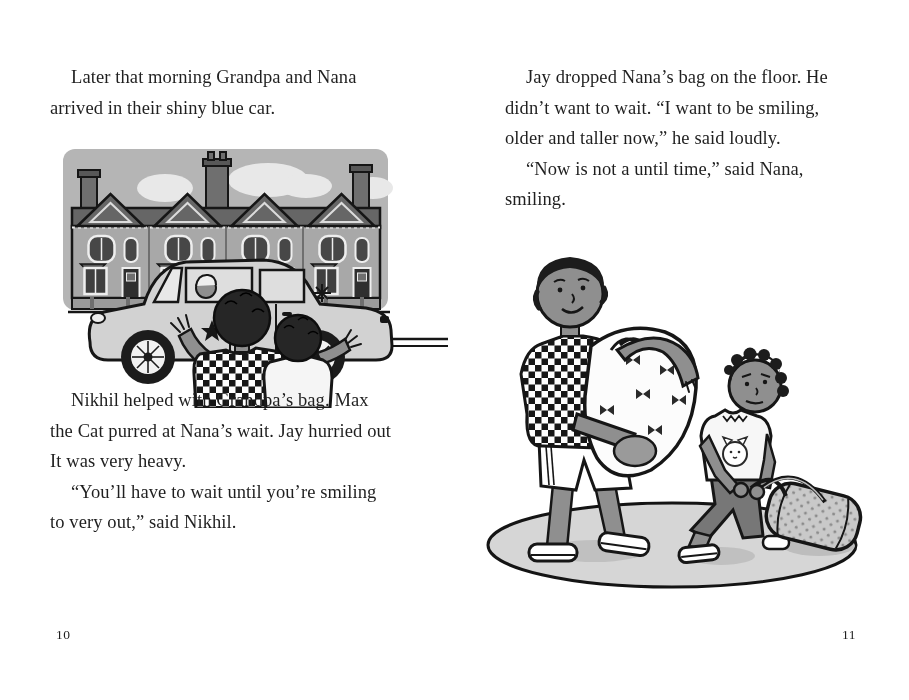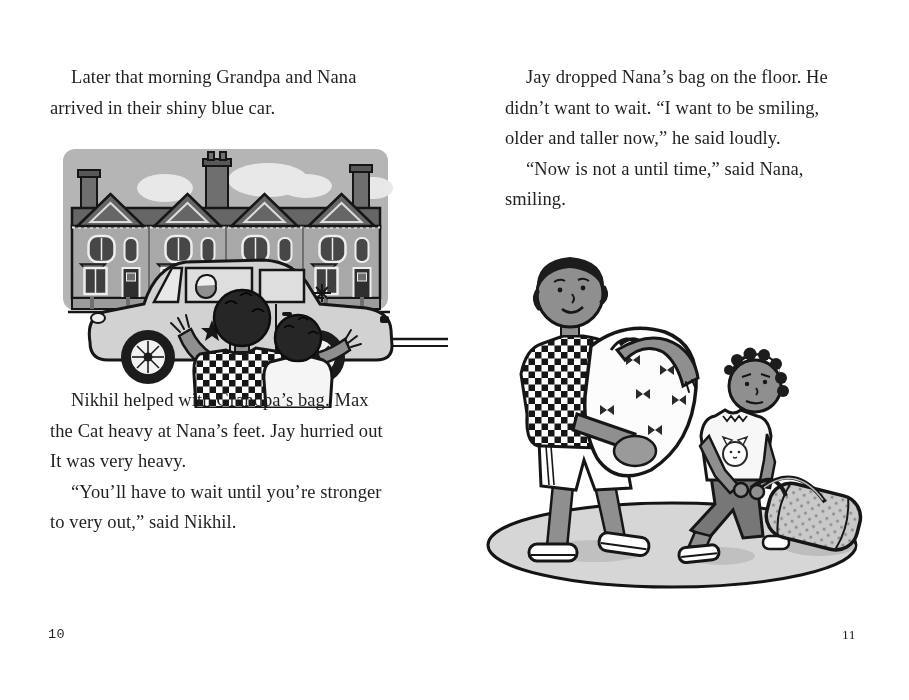--- a/index.html
+++ b/index.html
@@ -238,27 +238,27 @@
               <path d="M238,174 q5,-5 10,0"></path>
               <path d="M248,188 q5,-5 10,0"></path>
           </g>
         </g>
       </g>
     </svg>
   </div>
 
   <div class="textblock" style="left:50px;top:385px;width:420px;">
     <div class="line indent">Nikhil helped with Grandpa’s bag. Max</div>
-    <div class="line">the Cat heavy at Nana’s feet. Jay hurried out</div>
+    <div class="line">the Cat purred at Nana’s wait. Jay hurried out</div>
     <div class="line">It was very heavy.</div>
-    <div class="line indent">“You’ll have to wait until you’re stronger</div>
+    <div class="line indent">“You’ll have to wait until you’re smiling</div>
     <div class="line">to very out,” said Nikhil.</div>
   </div>
 
-  <div class="pagenum" style="left:48px;top:627px;font-family:Liberation Mono, monospace;">10</div>
+  <div class="pagenum" style="left:56px;top:627px;">10</div>
 
   <div class="textblock" style="left:505px;top:62px;width:380px;">
     <div class="line indent">Jay dropped Nana’s bag on the floor. He</div>
     <div class="line">didn’t want to wait. “I want to be smiling,</div>
     <div class="line">older and taller now,” he said loudly.</div>
     <div class="line indent">“Now is not a until time,” said Nana,</div>
     <div class="line">smiling.</div>
   </div>
 
   <div class="illus" style="left:483px;top:248px;">

